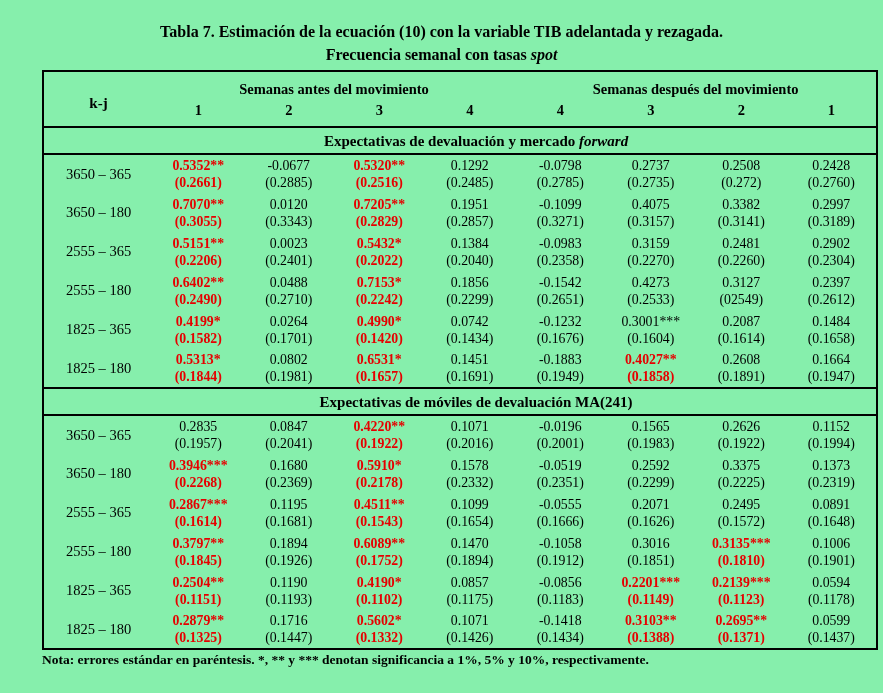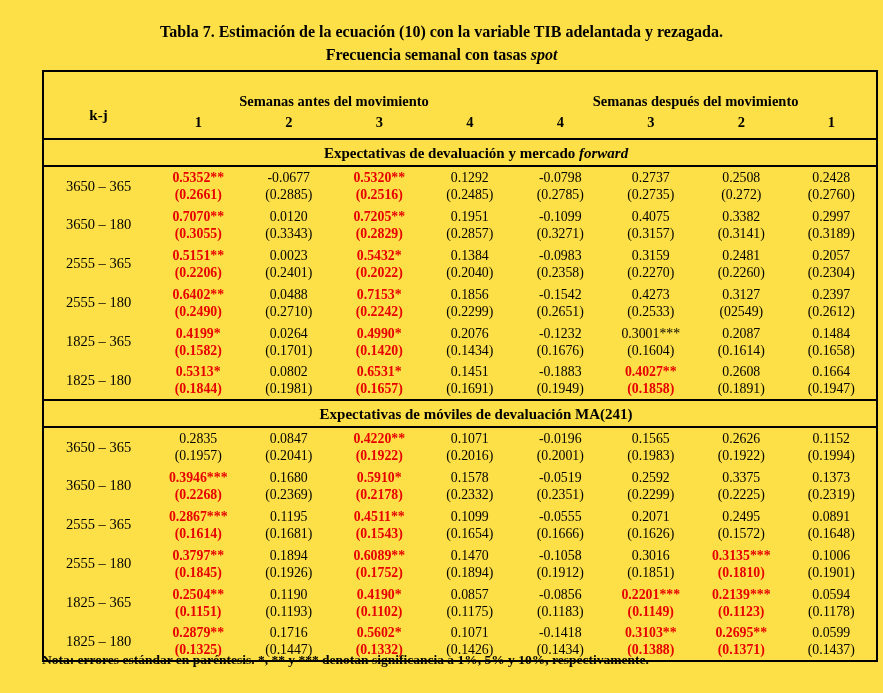--- a/index.html
+++ b/index.html
@@ -2,41 +2,41 @@
 <html style="--sig: #e60000;"><head>
 <meta charset="utf-8">
 <style>
   :root { --sig: #e60000; }
   * { box-sizing: border-box; }
   html,body { margin:0; padding:0; }
   body {
     width:883px; height:693px; background:#ffffff; color:#000;
     font-family:"Liberation Serif", serif; position:relative; overflow:hidden;
   }
-  .page { position:absolute; inset:0; background:#fde047; }
+  .page { position:absolute; inset:0; background:#86efac; }
 
   .table-title {
     position:absolute; top:20px; left:0; width:883px;
     text-align:center; font-weight:bold; font-size:16px; line-height:23px;
   }
   .it { font-style:italic; }
 
   table.est-table {
     position:absolute; left:42px; top:70px; width:834px;
     border-collapse:collapse; table-layout:fixed;
     border:2px solid #000;
   }
   col.c-label { width:110px; }
   col.c-data  { width:90.5px; }
 
   th, td { padding:0; text-align:center; vertical-align:middle; }
 
   thead { border-bottom:2px solid #000; }
   thead th { font-weight:bold; font-size:14.5px; }
-  tr.group-row th { padding-top:20px; height:26px; line-height:18px; }
+  tr.group-row th { padding-top:8px; height:26px; line-height:18px; }
   tr.num-row th { height:29px; padding-bottom:4px; line-height:18px; }
   th.kj { font-size:15px; }
 
   tr.section-row td {
     border-top:2px solid #000; border-bottom:2px solid #000;
     font-weight:bold; font-size:15px; height:27px; line-height:18px;padding-left:32px;
   }
 
   td.row-label { font-size:14.5px;margin-top:44px; }
   td.cell { height:39px; font-size:13.8px; }
@@ -185,21 +185,21 @@
           </td>
           <td class="cell">
             <div class="est">0.3159</div>
             <div class="se">(0.2270)</div>
           </td>
           <td class="cell">
             <div class="est">0.2481</div>
             <div class="se">(0.2260)</div>
           </td>
           <td class="cell">
-            <div class="est">0.2057</div>
+            <div class="est">0.2902</div>
             <div class="se">(0.2304)</div>
           </td>
         </tr>
         <tr>
           <td class="row-label">2555 – 180</td>
           <td class="cell sig">
             <div class="est">0.6402**</div>
             <div class="se">(0.2490)</div>
           </td>
           <td class="cell">
@@ -239,21 +239,21 @@
           </td>
           <td class="cell">
             <div class="est">0.0264</div>
             <div class="se">(0.1701)</div>
           </td>
           <td class="cell sig">
             <div class="est">0.4990*</div>
             <div class="se">(0.1420)</div>
           </td>
           <td class="cell">
-            <div class="est">0.2076</div>
+            <div class="est">0.0742</div>
             <div class="se">(0.1434)</div>
           </td>
           <td class="cell">
             <div class="est">-0.1232</div>
             <div class="se">(0.1676)</div>
           </td>
           <td class="cell">
             <div class="est">0.3001***</div>
             <div class="se">(0.1604)</div>
           </td>

